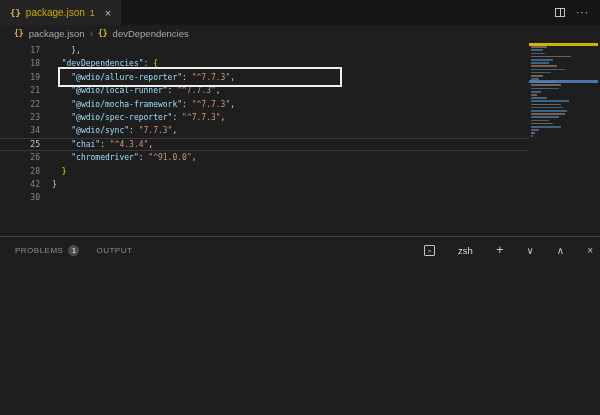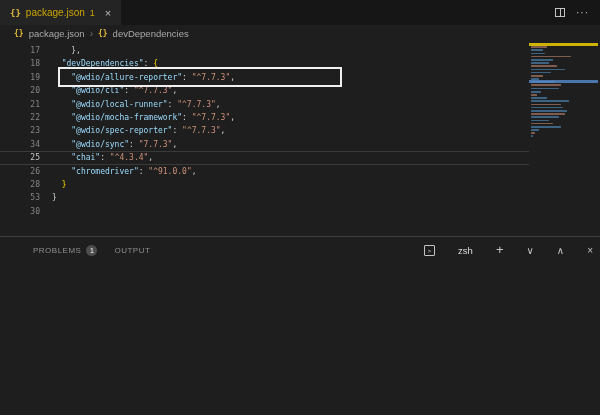--- a/index.html
+++ b/index.html
@@ -31,21 +31,21 @@
   .code-line.current { box-shadow: inset 0 1px 0 #3a3a3a, inset 0 -1px 0 #3a3a3a; }
   .line-num { width:40px; text-align:right; color:#858585; flex:none; }
   .code-line.current .line-num { color:#c6c6c6; }
   .code-text { margin-left:12px; }
   .anno-box-editor { position:absolute; left:58px; top:25px; width:284px; height:20px; border:2px solid #f0f0f0; z-index:6; }
   .minimap { position:absolute; top:0; right:0; width:69px; height:194px; }
   .mini-line { height:1.7px; margin-bottom:1.5px; border-radius:0.5px; }
   .mini-hl { position:absolute; left:0; right:0; height:2.5px; }
   
   .panel { position:absolute; top:236px; left:0; right:0; bottom:0; background:#1e1e1e; border-top:1px solid #404040; }
-  .panel-header { height:26px; display:flex; align-items:center; padding-left:33px; }
+  .panel-header { height:26px; display:flex; align-items:center; padding-left:15px; }
   .ptab { font-size:8px; letter-spacing:0.5px; color:#8f8f8f; margin-right:17px; display:flex; align-items:center; gap:5px; height:26px; position:relative; cursor:pointer; }
   .ptab.active { color:#e7e7e7; }
   .ptab.active::after { content:''; position:absolute; bottom:4px; left:0; right:0; height:1px; background:#dcdcdc; }
   .pbadge { background:#4d4d4d; color:#ffffff; border-radius:50%; width:11px; height:11px; font-size:7px; display:flex; align-items:center; justify-content:center; letter-spacing:0; }
   .panel-controls { margin-left:auto; display:flex; align-items:center; gap:23px; padding-right:7px; color:#c5c5c5; }
   .shell-icon { width:11px; height:11px; border:1px solid #c5c5c5; border-radius:1px; font-size:6px; display:flex; align-items:center; justify-content:center; font-family:"DejaVu Sans Mono",monospace; }
   .shell-label { font-size:9.5px; color:#dcdcdc; }
   .pc-icon { font-size:10px; cursor:pointer; }
   .pc-plus { font-size:13px; font-weight:300; margin-top:-2px; }
 </style>
@@ -71,29 +71,28 @@
   <span class="crumb-sep">›</span>
   <span class="crumb-icon">{}</span>
   <span class="crumb">devDependencies</span>
 </div>
 
 <div class="editor">
   <div class="code-lines">
       <div class="code-line"><span class="line-num">17</span><span class="code-text">    <span style="color: rgb(212, 212, 212);">},</span></span></div>
       <div class="code-line"><span class="line-num">18</span><span class="code-text">  <span style="color: rgb(156, 220, 254);">"devDependencies"</span><span style="color: rgb(212, 212, 212);">: </span><span style="color: rgb(255, 215, 0);">{</span></span></div>
       <div class="code-line"><span class="line-num">19</span><span class="code-text">    <span style="color: rgb(156, 220, 254);">"@wdio/allure-reporter"</span><span style="color: rgb(212, 212, 212);">: </span><span style="color: rgb(206, 145, 120);">"^7.7.3"</span><span style="color: rgb(212, 212, 212);">,</span></span></div>
-      <div class="code-line"><span class="line-num">20</span><span class="code-text">    <span style="color: rgb(156, 220, 254);">"@wdio/cli"</span><span style="color: rgb(212, 212, 212);">: </span><span style="color: rgb(206, 145, 120);">"^7.7.3"</span><span style="color: rgb(212, 212, 212);">,</span></span></div>
       <div class="code-line"><span class="line-num">21</span><span class="code-text">    <span style="color: rgb(156, 220, 254);">"@wdio/local-runner"</span><span style="color: rgb(212, 212, 212);">: </span><span style="color: rgb(206, 145, 120);">"^7.7.3"</span><span style="color: rgb(212, 212, 212);">,</span></span></div>
       <div class="code-line"><span class="line-num">22</span><span class="code-text">    <span style="color: rgb(156, 220, 254);">"@wdio/mocha-framework"</span><span style="color: rgb(212, 212, 212);">: </span><span style="color: rgb(206, 145, 120);">"^7.7.3"</span><span style="color: rgb(212, 212, 212);">,</span></span></div>
       <div class="code-line"><span class="line-num">23</span><span class="code-text">    <span style="color: rgb(156, 220, 254);">"@wdio/spec-reporter"</span><span style="color: rgb(212, 212, 212);">: </span><span style="color: rgb(206, 145, 120);">"^7.7.3"</span><span style="color: rgb(212, 212, 212);">,</span></span></div>
       <div class="code-line"><span class="line-num">34</span><span class="code-text">    <span style="color: rgb(156, 220, 254);">"@wdio/sync"</span><span style="color: rgb(212, 212, 212);">: </span><span style="color: rgb(206, 145, 120);">"7.7.3"</span><span style="color: rgb(212, 212, 212);">,</span></span></div>
       <div class="code-line current"><span class="line-num">25</span><span class="code-text">    <span style="color: rgb(156, 220, 254);">"chai"</span><span style="color: rgb(212, 212, 212);">: </span><span style="color: rgb(206, 145, 120);">"^4.3.4"</span><span style="color: rgb(212, 212, 212);">,</span></span></div>
       <div class="code-line"><span class="line-num">26</span><span class="code-text">    <span style="color: rgb(156, 220, 254);">"chromedriver"</span><span style="color: rgb(212, 212, 212);">: </span><span style="color: rgb(206, 145, 120);">"^91.0.0"</span><span style="color: rgb(212, 212, 212);">,</span></span></div>
       <div class="code-line"><span class="line-num">28</span><span class="code-text">  <span style="color: rgb(255, 215, 0);">}</span></span></div>
-      <div class="code-line"><span class="line-num">53</span><span class="code-text"><span style="color: rgb(212, 212, 212);">}</span></span></div>
+      <div class="code-line"><span class="line-num">42</span><span class="code-text"><span style="color: rgb(212, 212, 212);">}</span></span></div>
       <div class="code-line"><span class="line-num">30</span><span class="code-text"></span></div>
     </div>
   <div class="anno-box-editor"></div>
   <div class="minimap">
       <div style="position: absolute; top: 1px; left: 2px; right: 4px;">
         <div class="mini-line" style="width: 10px; background: rgba(86, 156, 214, 0.55);"></div>
         <div class="mini-line" style="width: 16px; background: rgba(206, 145, 120, 0.55);"></div>
         <div class="mini-line" style="width: 12px; background: rgba(86, 156, 214, 0.55);"></div>
         <div class="mini-line" style="width: 14px; background: rgba(86, 156, 214, 0.55);"></div>
         <div class="mini-line" style="width: 40px; background: rgba(206, 145, 120, 0.55);"></div>

